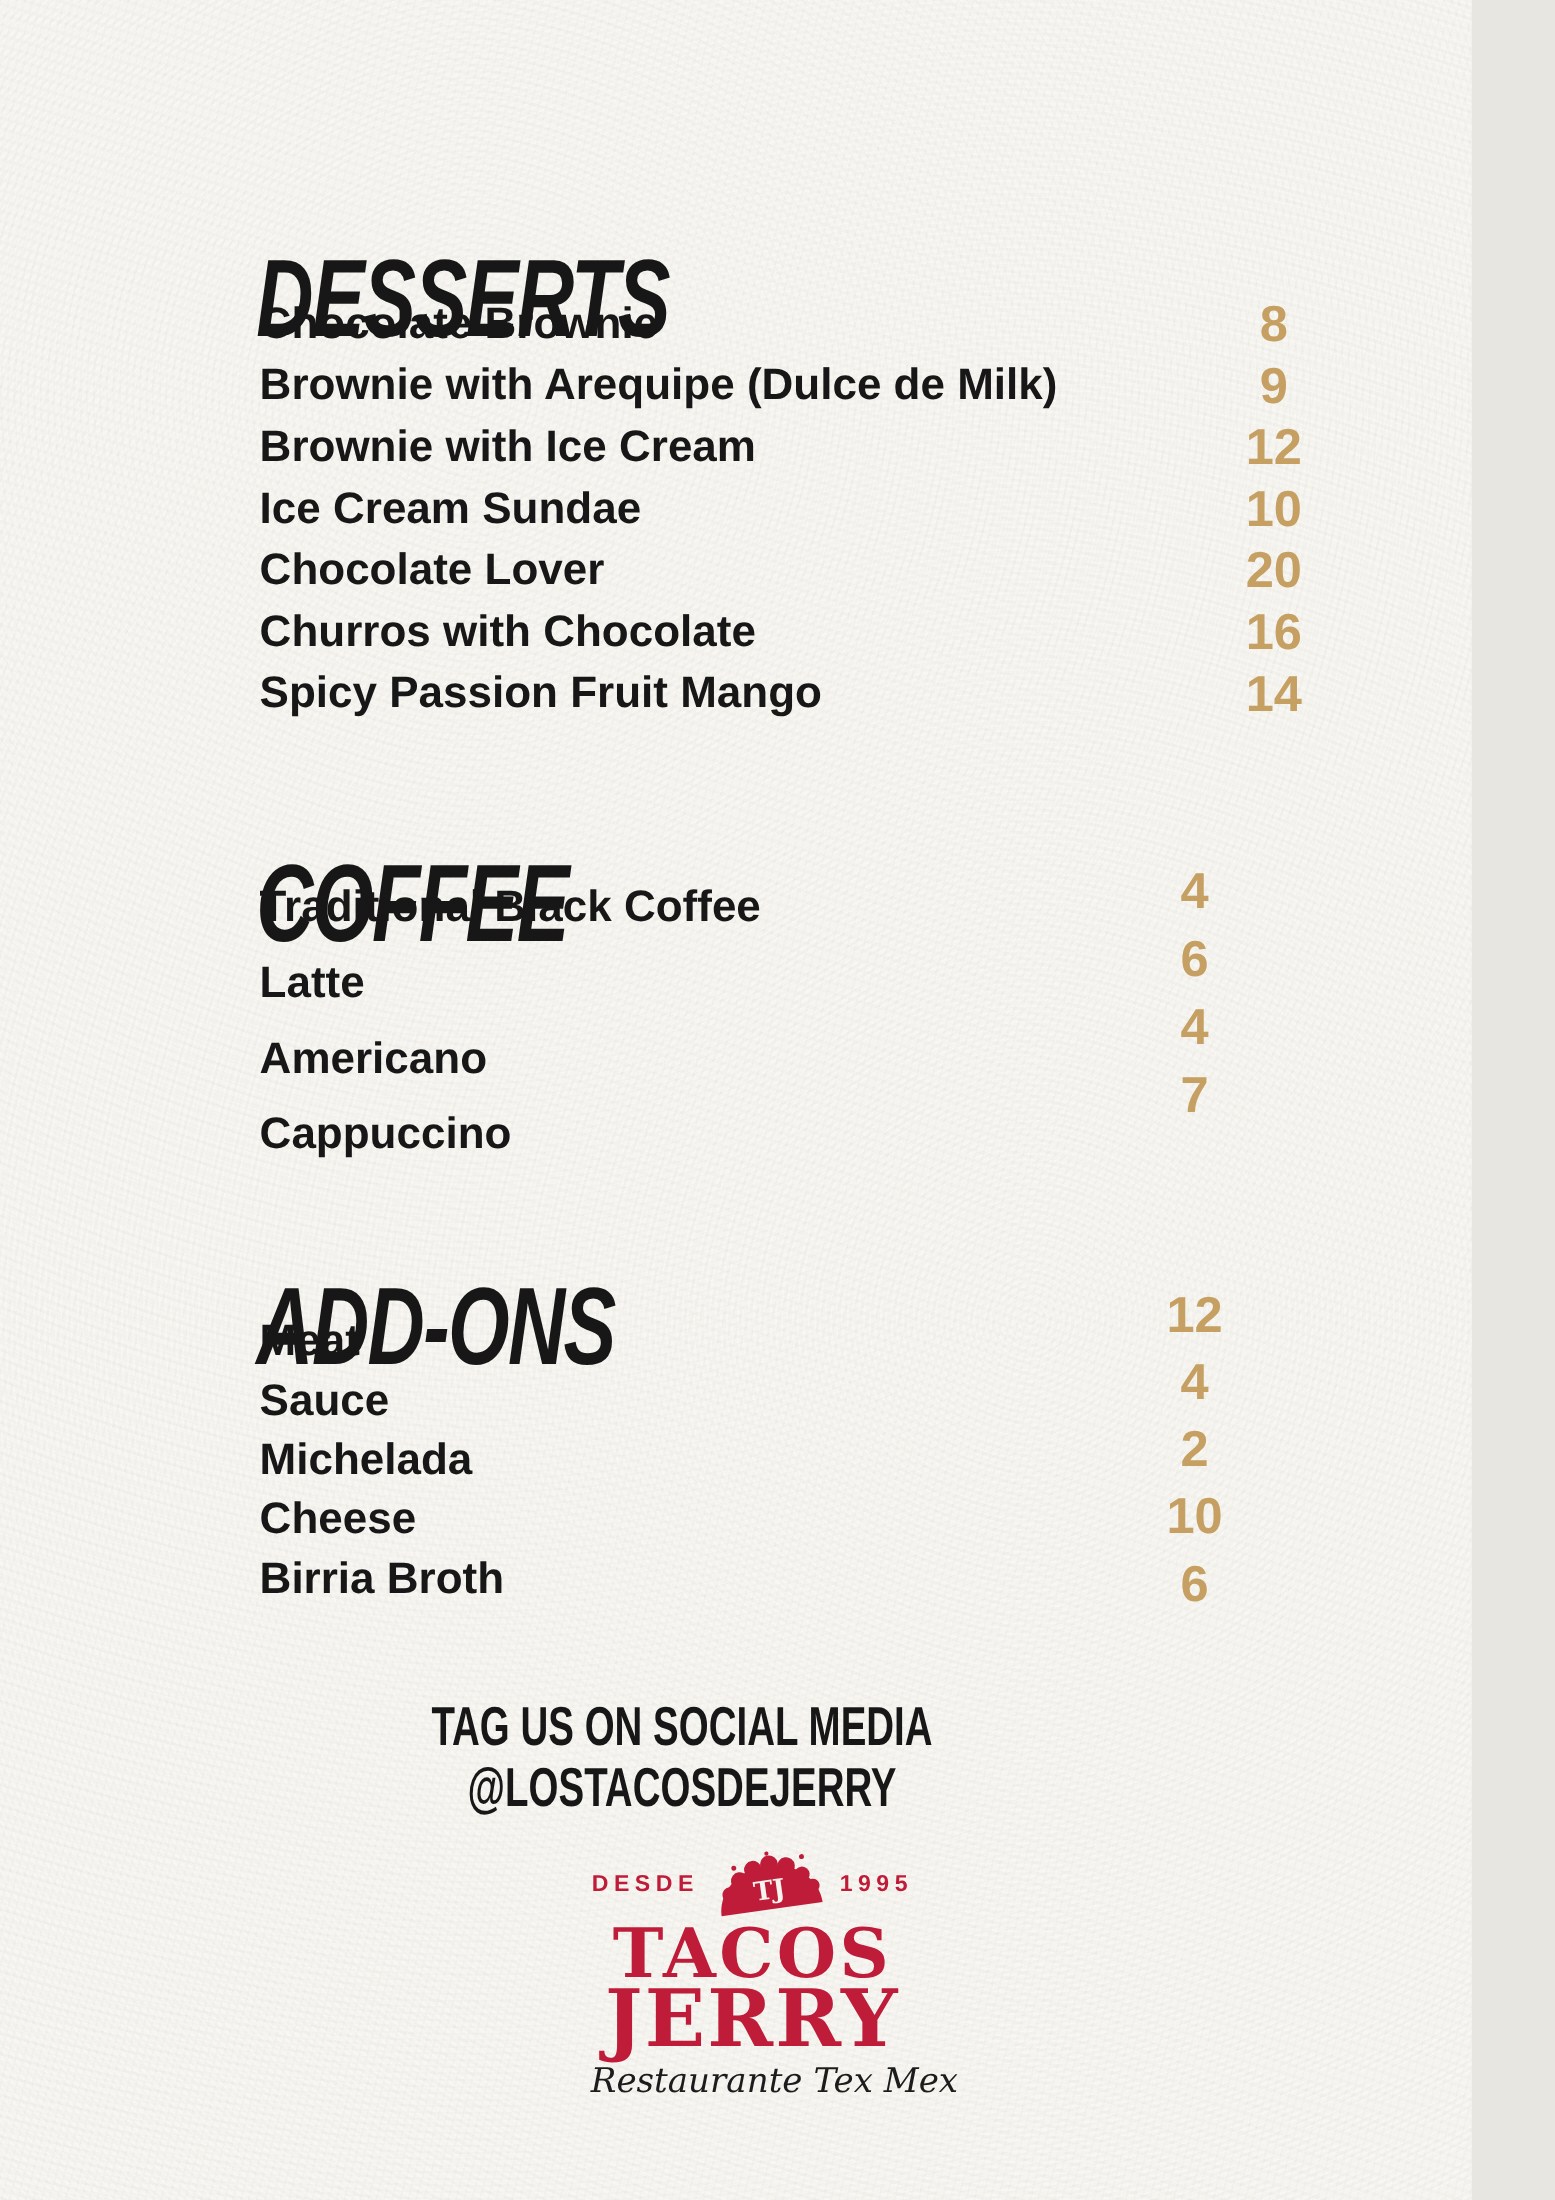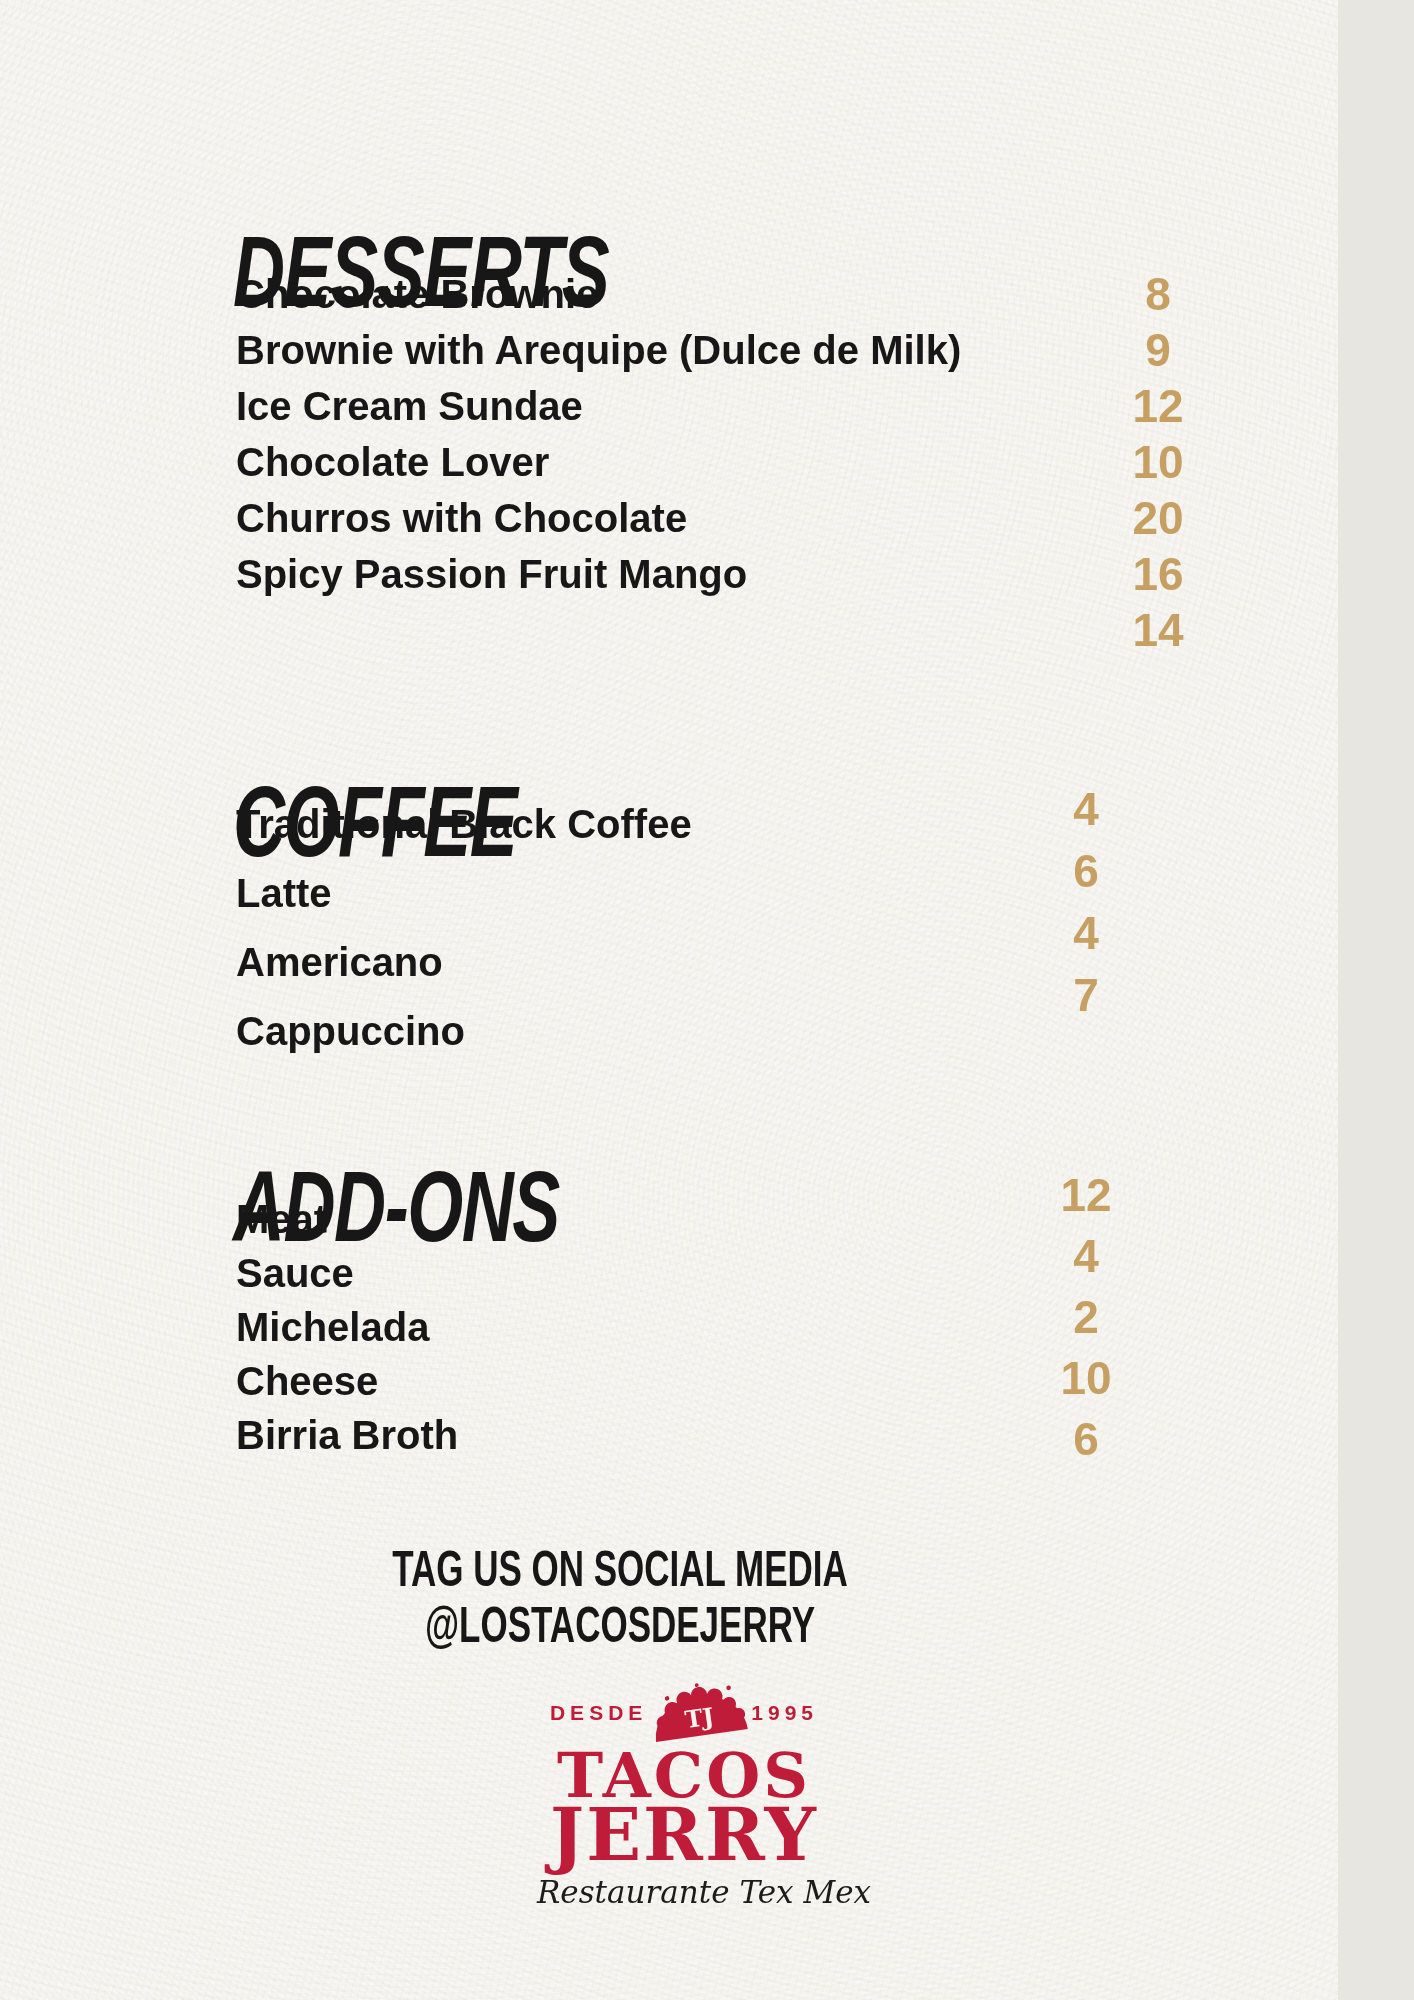--- a/index.html
+++ b/index.html
@@ -60,21 +60,21 @@
   .social{
     position:absolute;left:0;top:1541px;width:1240px;
     text-align:center;color:#171717;
     font-weight:bold;font-size:50px;line-height:56px;
     white-space:nowrap;
   }
   .social .cond{display:block;transform:scaleX(.70);transform-origin:center;}
 
   
   .logo{position:absolute;left:0;top:1682px;width:1368px;text-align:center;}
-  .logo-top{display:flex;justify-content:center;align-items:center;height:62px;}
+  .logo-top{display:flex;justify-content:center;align-items:center;gap:12px;height:62px;}
   .logo-small{
     color:#be1c38;font-weight:bold;font-size:21px;letter-spacing:5px;white-space:nowrap;
   }
   .taco-svg{width:104px;height:62px;display:block;}
   .brand{
     font-family:"DejaVu Serif", serif;font-weight:bold;color:#be1c38;
     white-space:nowrap;
   }
   .brand1{font-size:62px;line-height:56px;letter-spacing:3px;margin-top:4px;}
   .brand2{font-size:72px;line-height:62px;letter-spacing:2px;}
@@ -91,20 +91,23 @@
 <div class="page">
 
   <section>
     <h2 class="sec-title t-desserts">DESSERTS</h2>
     <div class="items items-desserts">
       <div class="row">
           <span>Chocolate Brownie</span>
         </div>
       <div class="row">
           <span>Brownie with Arequipe (Dulce de Milk)</span>
+        </div>
+      <div class="row">
+          <span>Brownie with Ice Cream</span>
         </div>
       <div class="row">
           <span>Ice Cream Sundae</span>
         </div>
       <div class="row">
           <span>Chocolate Lover</span>
         </div>
       <div class="row">
           <span>Churros with Chocolate</span>
         </div>

